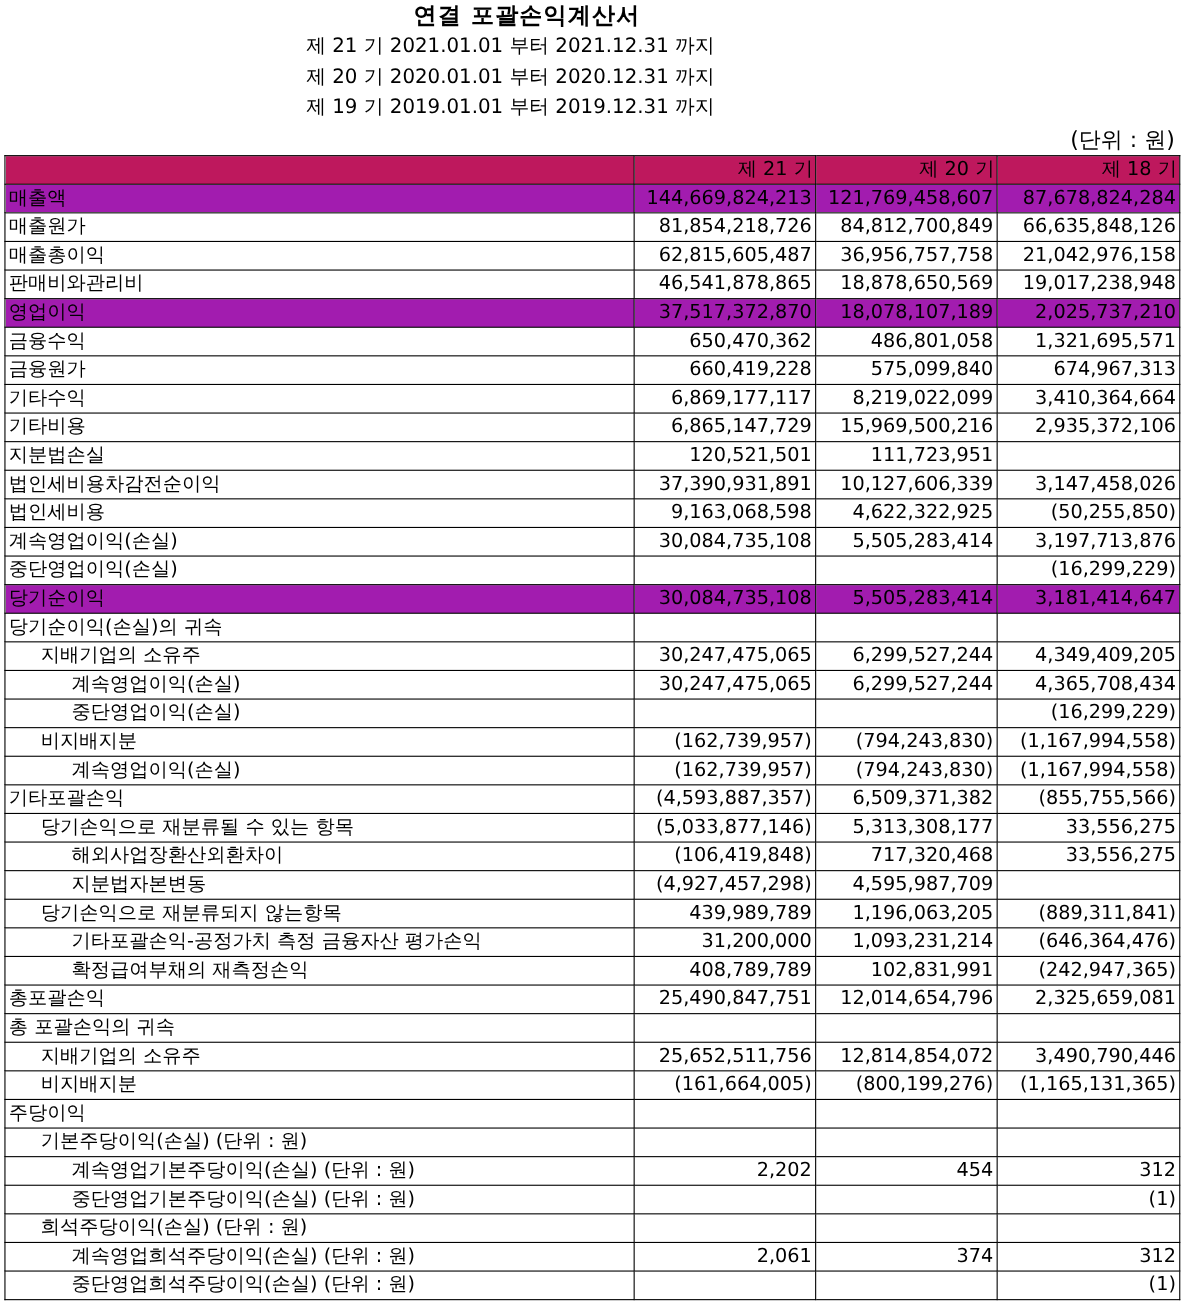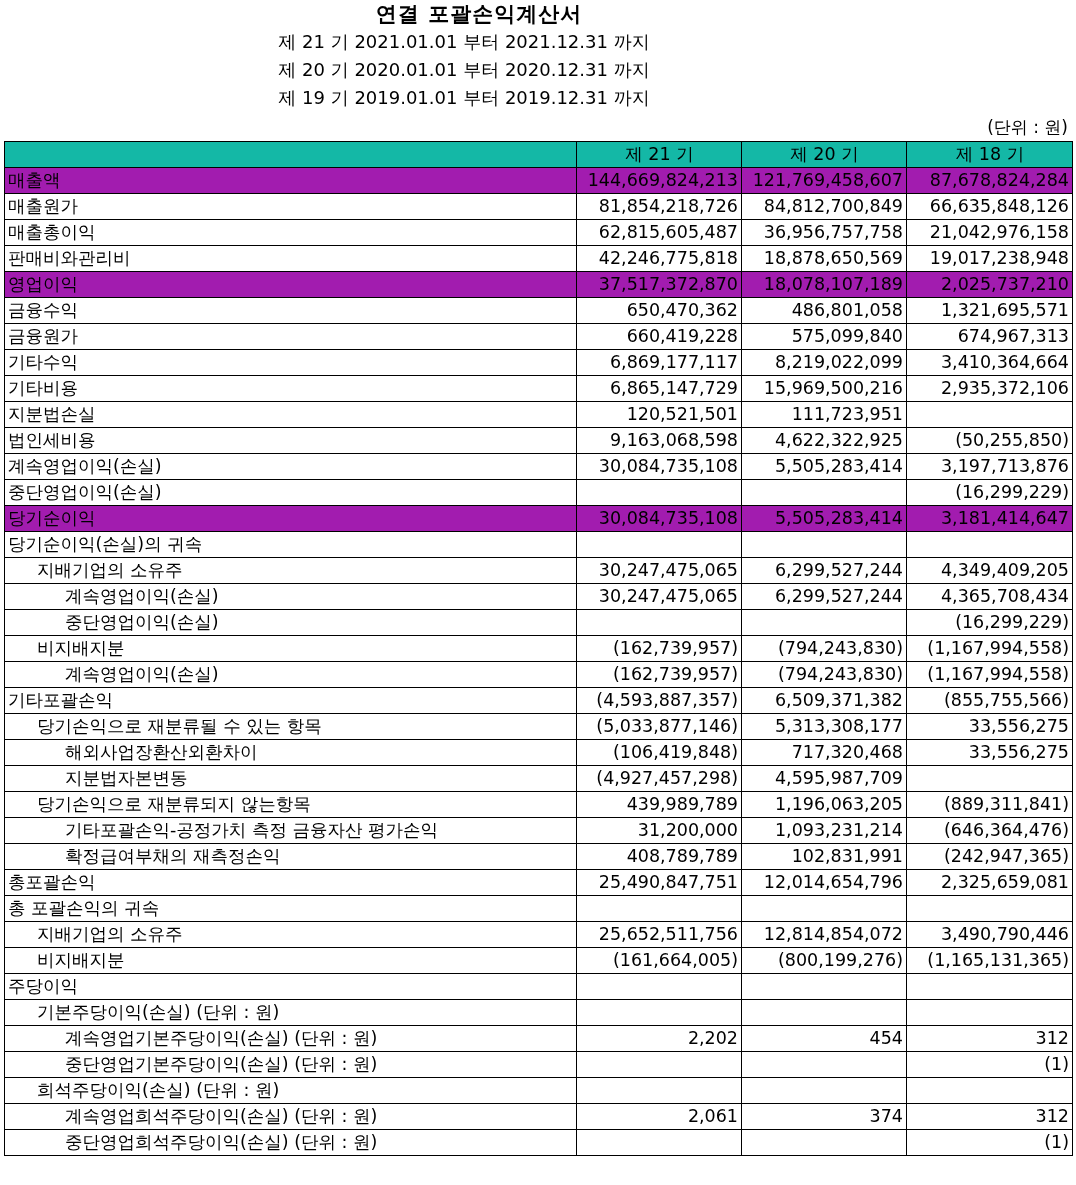--- a/index.html
+++ b/index.html
@@ -11,39 +11,39 @@
   .title-block { position: absolute; left: 0; top: 0; width: 928px; text-align: center; }
   .title {
     font-size: 21px; font-weight: bold; line-height: 28px; height: 28px;
     margin-left: 30px; letter-spacing: 1px;
   }
   .period {
     font-size: 18px; line-height: 28px; height: 28px; margin-left: 0;
     letter-spacing: 0px;
   }
   .unit {
-    position: absolute; right: 8px; top: 116px; font-size: 17px; line-height: 22px;
+    position: absolute; right: 8px; top: 116px; font-size: 20px; line-height: 22px;
   }
   table.fs {
     position: absolute; left: 4px; top: 141px;
     border-collapse: collapse; table-layout: fixed;
     width: 1068px;
     font-size: 17.5px;
   }
   table.fs col.c0 { width: 572px; }
   table.fs col.c1 { width: 165px; }
   table.fs col.c2 { width: 165px; }
   table.fs col.c3 { width: 166px; }
   table.fs td, table.fs th {
     border: 1px solid #000;
     height: 25px; padding: 0 2px 0 3px;
     line-height: 25px; white-space: nowrap; overflow: hidden;
     font-weight: normal;
   }
-  table.fs th { background: #14b8a6; text-align: center; }
+  table.fs th { background: #be185d; text-align: right; }
   table.fs td.num { text-align: right; padding-right: 3px; }
   table.fs td.lbl { text-align: left; }
   tr.hl td { background: #a21caf; }
   .ind1 { padding-left: 32px !important; }
   .ind2 { padding-left: 60px !important; }
 </style>
 </head>
 <body>
 
 <div class="title-block">
@@ -84,21 +84,21 @@
         <td class="num">66,635,848,126</td>
       </tr>
       <tr>
         <td class="lbl">매출총이익</td>
         <td class="num">62,815,605,487</td>
         <td class="num">36,956,757,758</td>
         <td class="num">21,042,976,158</td>
       </tr>
       <tr>
         <td class="lbl">판매비와관리비</td>
-        <td class="num">42,246,775,818</td>
+        <td class="num">46,541,878,865</td>
         <td class="num">18,878,650,569</td>
         <td class="num">19,017,238,948</td>
       </tr>
       <tr class="hl">
         <td class="lbl">영업이익</td>
         <td class="num">37,517,372,870</td>
         <td class="num">18,078,107,189</td>
         <td class="num">2,025,737,210</td>
       </tr>
       <tr>
@@ -125,20 +125,26 @@
         <td class="num">15,969,500,216</td>
         <td class="num">2,935,372,106</td>
       </tr>
       <tr>
         <td class="lbl">지분법손실</td>
         <td class="num">120,521,501</td>
         <td class="num">111,723,951</td>
         <td class="num"></td>
       </tr>
       <tr>
+        <td class="lbl">법인세비용차감전순이익</td>
+        <td class="num">37,390,931,891</td>
+        <td class="num">10,127,606,339</td>
+        <td class="num">3,147,458,026</td>
+      </tr>
+      <tr>
         <td class="lbl">법인세비용</td>
         <td class="num">9,163,068,598</td>
         <td class="num">4,622,322,925</td>
         <td class="num">(50,255,850)</td>
       </tr>
       <tr>
         <td class="lbl">계속영업이익(손실)</td>
         <td class="num">30,084,735,108</td>
         <td class="num">5,505,283,414</td>
         <td class="num">3,197,713,876</td>

